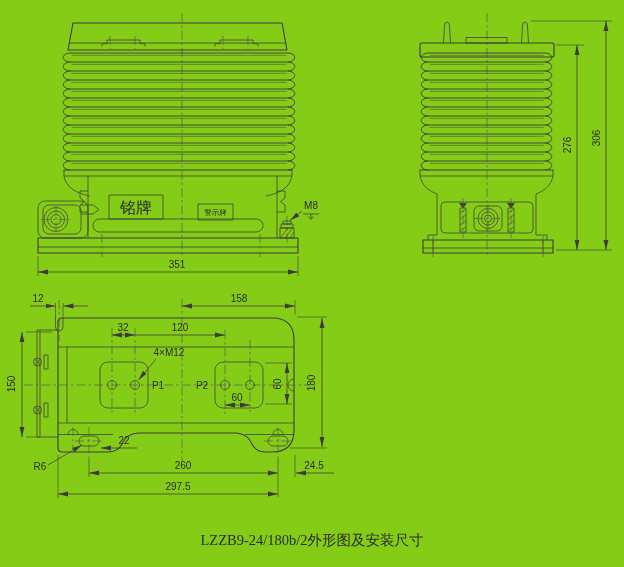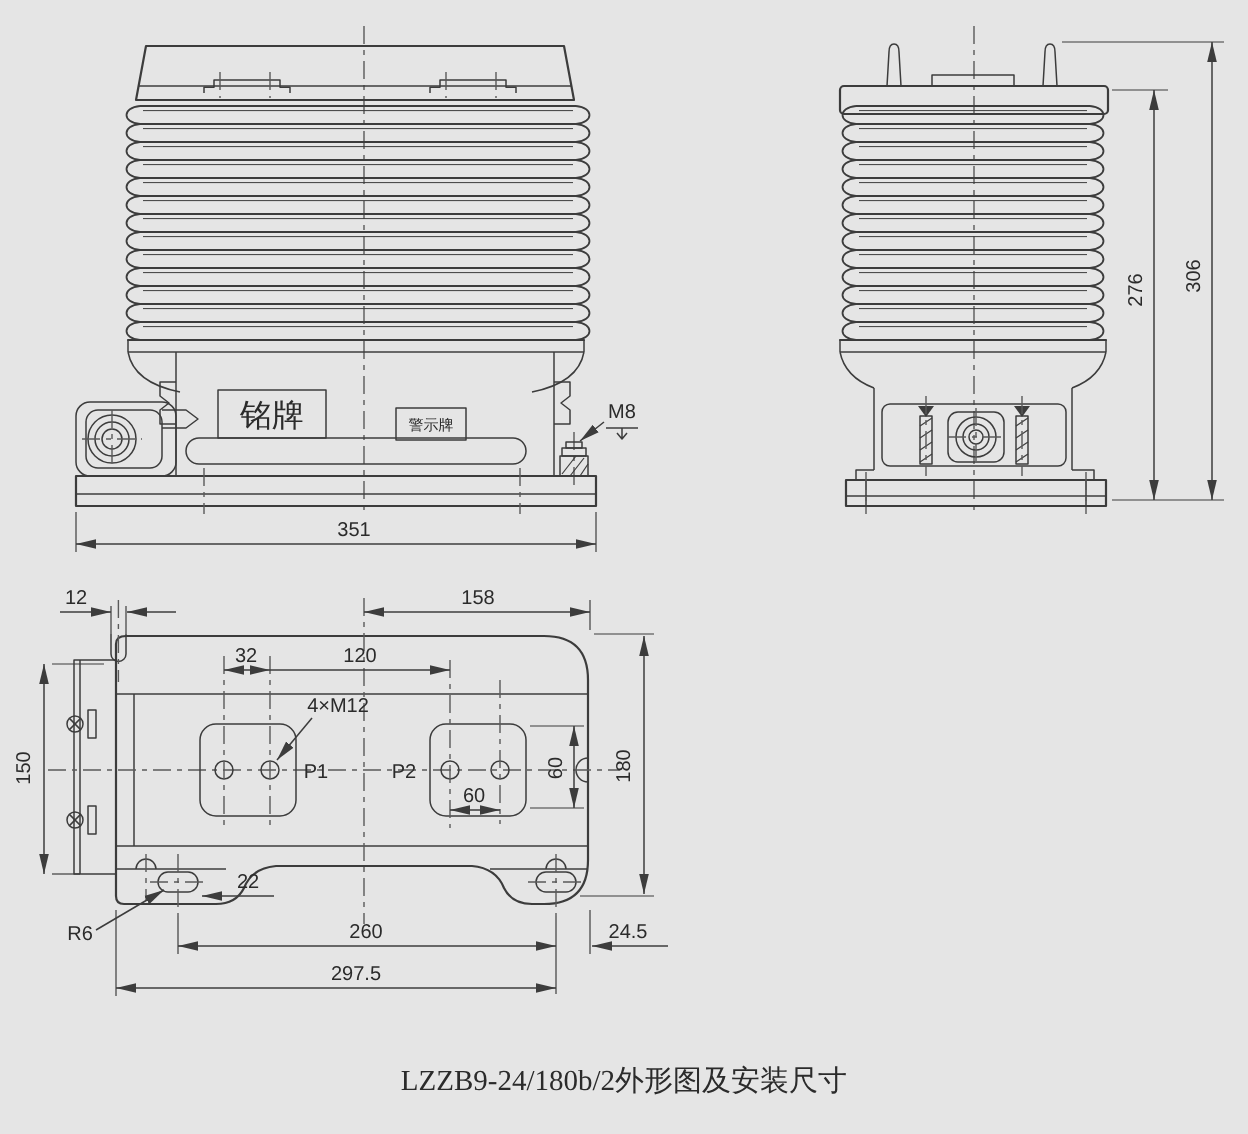--- a/index.html
+++ b/index.html
@@ -1,16 +1,16 @@
 <!DOCTYPE html>
 <html><head>
 <meta charset="utf-8">
 <style>
   html,body{margin:0;padding:0;background:#ffffff;}
-  .page{width:624px;height:567px;background:#e5e5e5;position:relative;overflow:hidden;}
+  .page{width:624px;height:567px;background:#84cc16;position:relative;overflow:hidden;}
   svg{display:block;}
   .ol{fill:none;stroke:#3c3c3c;stroke-width:1.1;stroke-linejoin:round;stroke-linecap:round;}
   .dl{fill:none;stroke:#3c3c3c;stroke-width:0.75;stroke-linejoin:round;}
   .fold{fill:none;stroke:#3c3c3c;stroke-width:0.9;}
   .cl{fill:none;stroke:#5a5a5a;stroke-width:0.7;stroke-dasharray:9 3 2.5 3;}
   .dim{fill:none;stroke:#3c3c3c;stroke-width:0.75;}
   .ext{fill:none;stroke:#3c3c3c;stroke-width:0.6;}
   .hatch{fill:none;stroke:#3c3c3c;stroke-width:0.6;}
   text{fill:#2b2b2b;font-family:"Liberation Sans",sans-serif;}
   .dt{font-size:10px;text-anchor:middle;}

